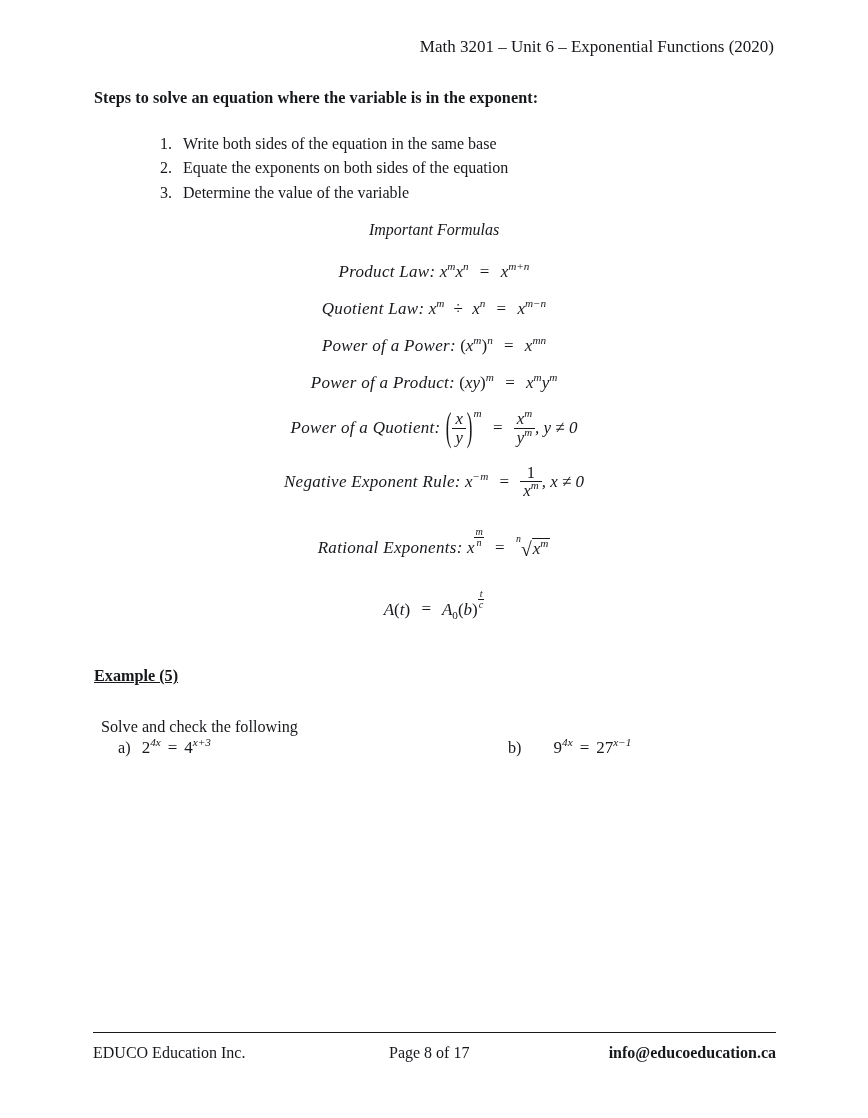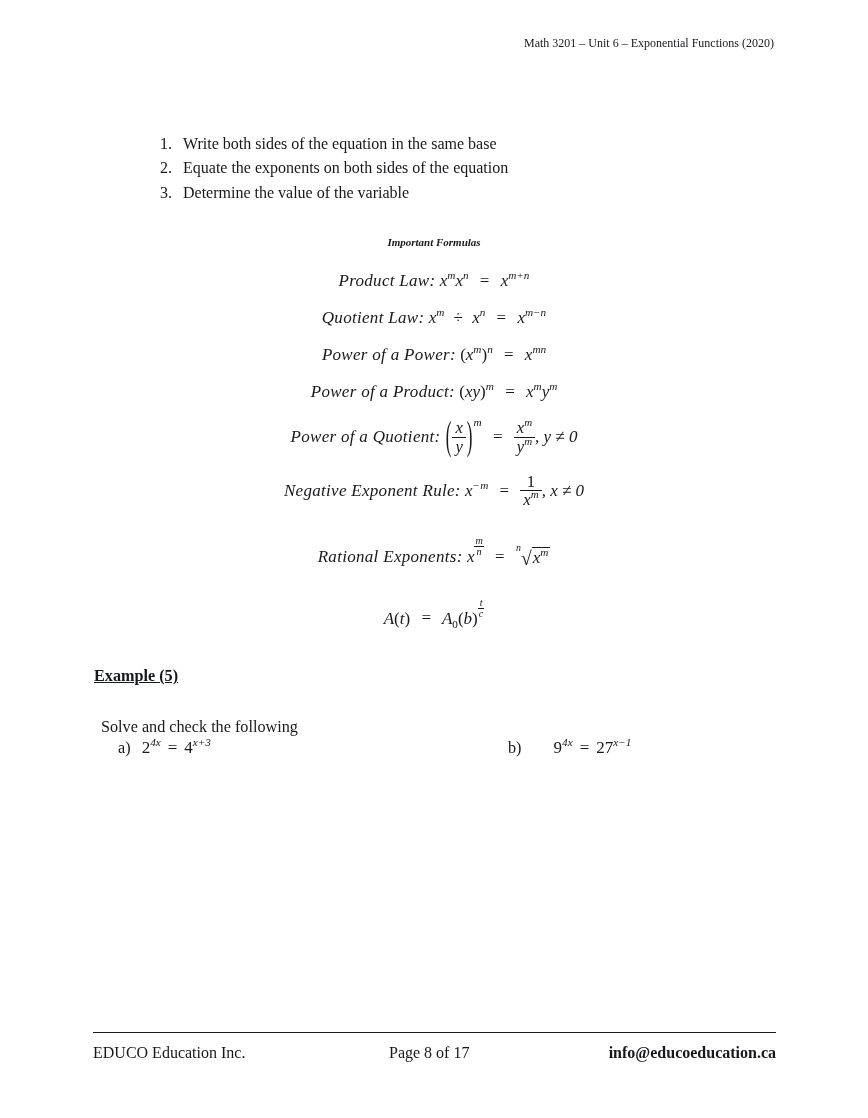--- a/index.html
+++ b/index.html
@@ -20,21 +20,21 @@
     inset: 0;
   }
 
   
   .header {
     position: absolute;
     top: 36px;
     left: 93px;
     right: 94px;
     text-align: right;
-    font-size: 12px;
+    font-size: 17px;
     line-height: 1.25;
   }
 
   
   .intro {
     position: absolute;
     top: 89px;
     left: 94px;
     font-size: 16.2px;
     font-weight: bold;
@@ -57,25 +57,24 @@
 
   
   .formulas {
     position: absolute;
     top: 221px;
     left: 0;
     width: 868px;
     text-align: center;
   }
   .formula-title {
-    font-size: 11px;
-    font-weight: bold;
+    font-size: 16px;
+    font-weight: normal;
     font-style: italic;
     margin-bottom: 24px;
-    margin-top: 15px;
   }
   .formula {
     font-style: italic;
     font-size: 17px;
     margin-bottom: 20px;
     white-space: nowrap;
     line-height: 1.0;
   }
   .formula .lbl { letter-spacing: 0.3px; }
   .op { font-style: normal; padding: 0 5px; }
@@ -231,20 +230,21 @@
 </style>
 </head>
 <body>
 
 <div class="page">
 
   <div class="header">
     <span>Math 3201 – Unit 6 – Exponential Functions (2020)</span>
   </div>
 
+  <div class="intro">Steps to solve an equation where the variable is in the exponent:</div>
 
   <ol class="steps">
     <li>Write both sides of the equation in the same base</li>
     <li>Equate the exponents on both sides of the equation</li>
     <li>Determine the value of the variable</li>
   </ol>
 
   <div class="formulas">
 
     <div class="formula-title">Important Formulas</div>

